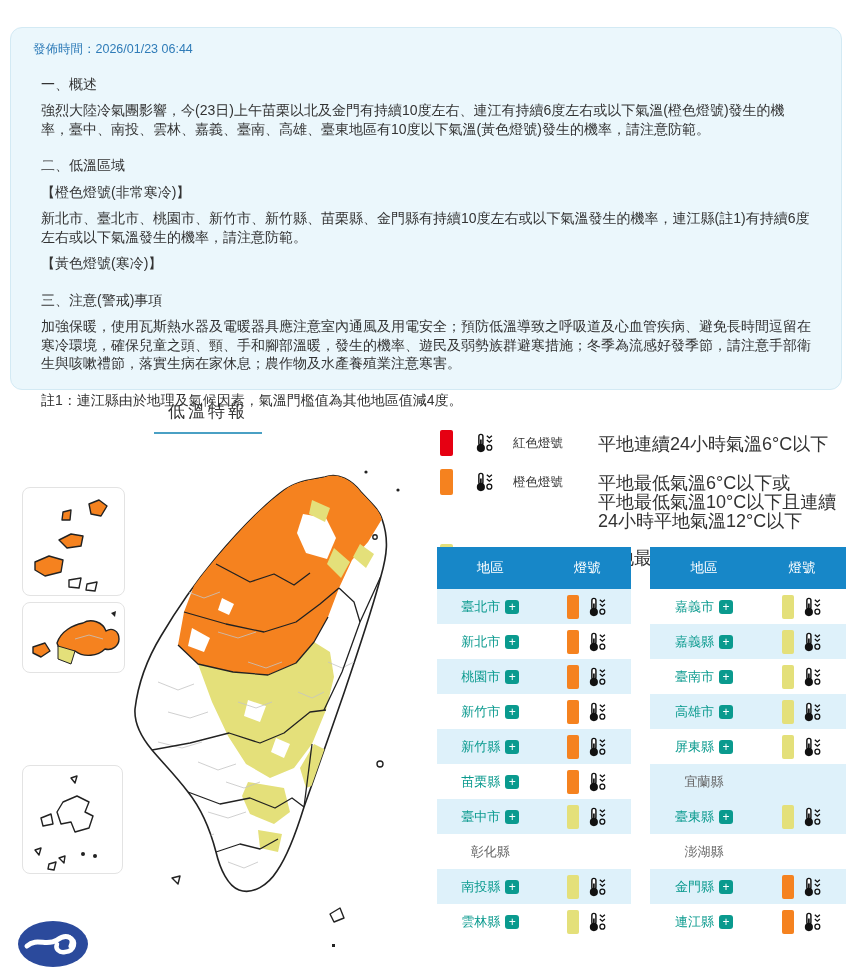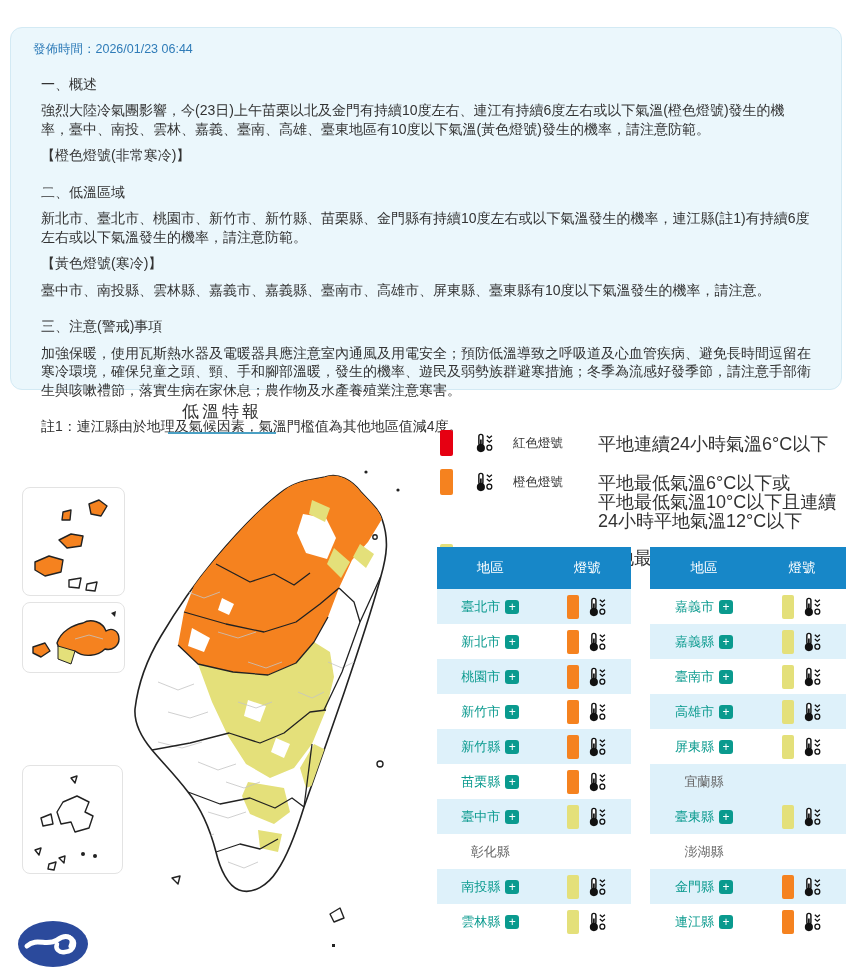--- a/index.html
+++ b/index.html
@@ -9,21 +9,21 @@
 
   
   .notice{left:10px;top:27px;width:832px;height:363px;background:#ebf7fc;
           border:1px solid #d3eaf4;border-radius:12px;box-sizing:border-box;
           padding:10px 22px 0 22px;font-size:14px;line-height:18.5px;color:#333;}
   .pub{color:#2f7cb8;font-size:12.5px;margin:2px 0 16px 0;}
   .para{margin:8px;}
   .gap{margin-top:18px;}
 
   
-  .sec-title{left:168px;top:400px;font-size:17px;letter-spacing:3px;color:#333;
+  .sec-title{left:154px;top:400px;font-size:17px;letter-spacing:3px;color:#333;
              border-bottom:2px solid #4aa0c4;padding:0 14px 9px 14px;}
 
   
   .legend{left:440px;top:430px;width:412px;display:flex;flex-direction:column;gap:13px;}
   .legend-row{display:flex;align-items:flex-start;gap:19px;}
   .swatch{width:13px;height:26px;border-radius:2px;flex:0 0 auto;}
   .swatch.sm{width:12px;height:24px;}
   .lg-name{font-size:12.5px;width:66px;padding-top:5px;flex:0 0 auto;}
   .lg-desc{font-size:18px;line-height:19px;padding-top:5px;}
   .thermo{width:22px;height:22px;flex:0 0 auto;}
@@ -61,25 +61,24 @@
   .plus{width:14px;height:14px;background:var(--teal);color:#fff;border-radius:3px;
         font-size:12px;line-height:14px;text-align:center;cursor:pointer;flex:0 0 auto;}
 </style>
 </head>
 <body>
 
 <div class="abs notice">
   <p class="pub"><span>發佈時間：</span><span>2026/01/23 06:44</span></p>
   <p class="para">一、概述</p>
   <p class="para">強烈大陸冷氣團影響，今(23日)上午苗栗以北及金門有持續10度左右、連江有持續6度左右或以下氣溫(橙色燈號)發生的機率，臺中、南投、雲林、嘉義、臺南、高雄、臺東地區有10度以下氣溫(黃色燈號)發生的機率，請注意防範。</p>
+  <p class="para gap">二、低溫區域</p>
   <p class="para">【橙色燈號(非常寒冷)】</p>
-  <p class="para gap">二、低溫區域</p>
   <p class="para">新北市、臺北市、桃園市、新竹市、新竹縣、苗栗縣、金門縣有持續10度左右或以下氣溫發生的機率，連江縣(註1)有持續6度左右或以下氣溫發生的機率，請注意防範。</p>
   <p class="para">【黃色燈號(寒冷)】</p>
-  <p class="para">臺中市、南投縣、雲林縣、嘉義市、嘉義縣、臺南市、高雄市、屏東縣、臺東縣有10度以下氣溫發生的機率，請注意。</p>
   <p class="para gap">三、注意(警戒)事項</p>
   <p class="para">加強保暖，使用瓦斯熱水器及電暖器具應注意室內通風及用電安全；預防低溫導致之呼吸道及心血管疾病、避免長時間逗留在寒冷環境，確保兒童之頭、頸、手和腳部溫暖，發生的機率、遊民及弱勢族群避寒措施；冬季為流感好發季節，請注意手部衛生與咳嗽禮節，落實生病在家休息；農作物及水產養殖業注意寒害。</p>
   <p class="para gap">註1：連江縣由於地理及氣候因素，氣溫門檻值為其他地區值減4度。</p>
 </div>
 
 <div class="abs sec-title">低溫特報</div>
 
 <div class="abs legend" id="legend">
     <div class="legend-row">
       <span class="swatch" style="background:#e60012"></span>

